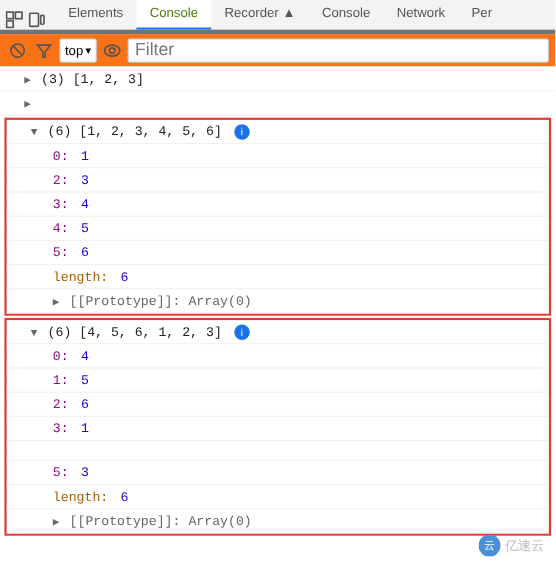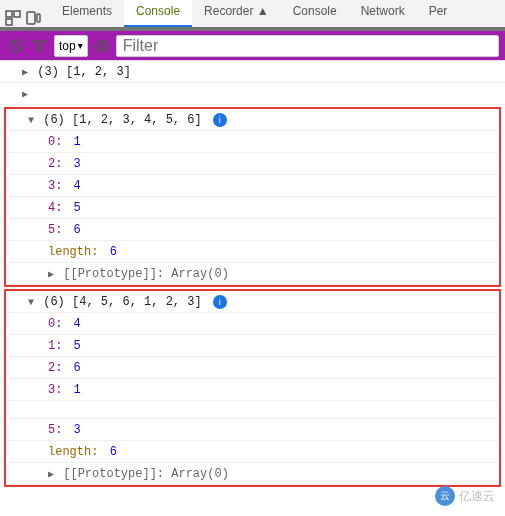--- a/index.html
+++ b/index.html
@@ -51,21 +51,21 @@
     .tab.active {
       color: #4d7c0f;
       border-bottom: 2px solid #1a73e8;
       background: #fff;
     }
 
     
     .toolbar {
       display: flex;
       align-items: center;
-      background: #a21caf;
+      background: #f97316;
       border-bottom: 1px solid #ddd;
       height: 30px;
       padding: 0 6px;
       gap: 4px;
     }
     .toolbar-icon {
       width: 20px;
       height: 20px;
       display: flex;
       align-items: center;

